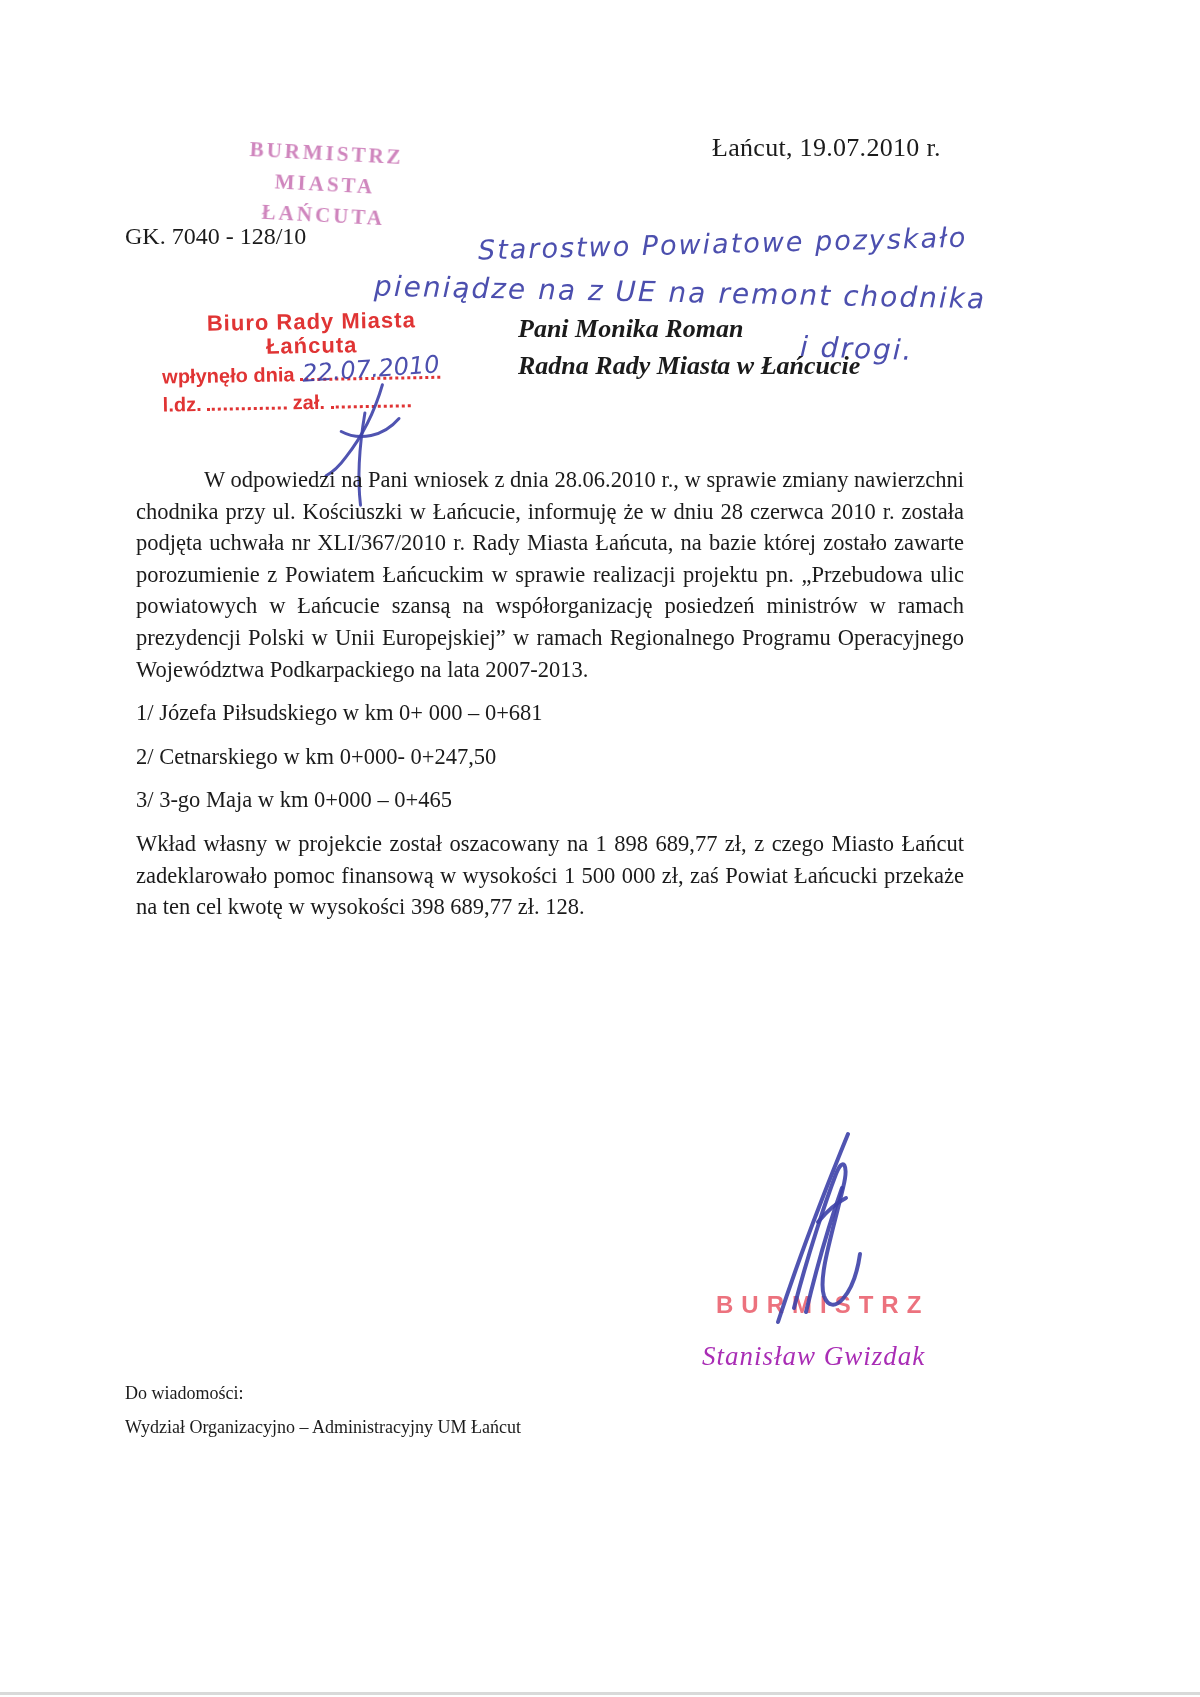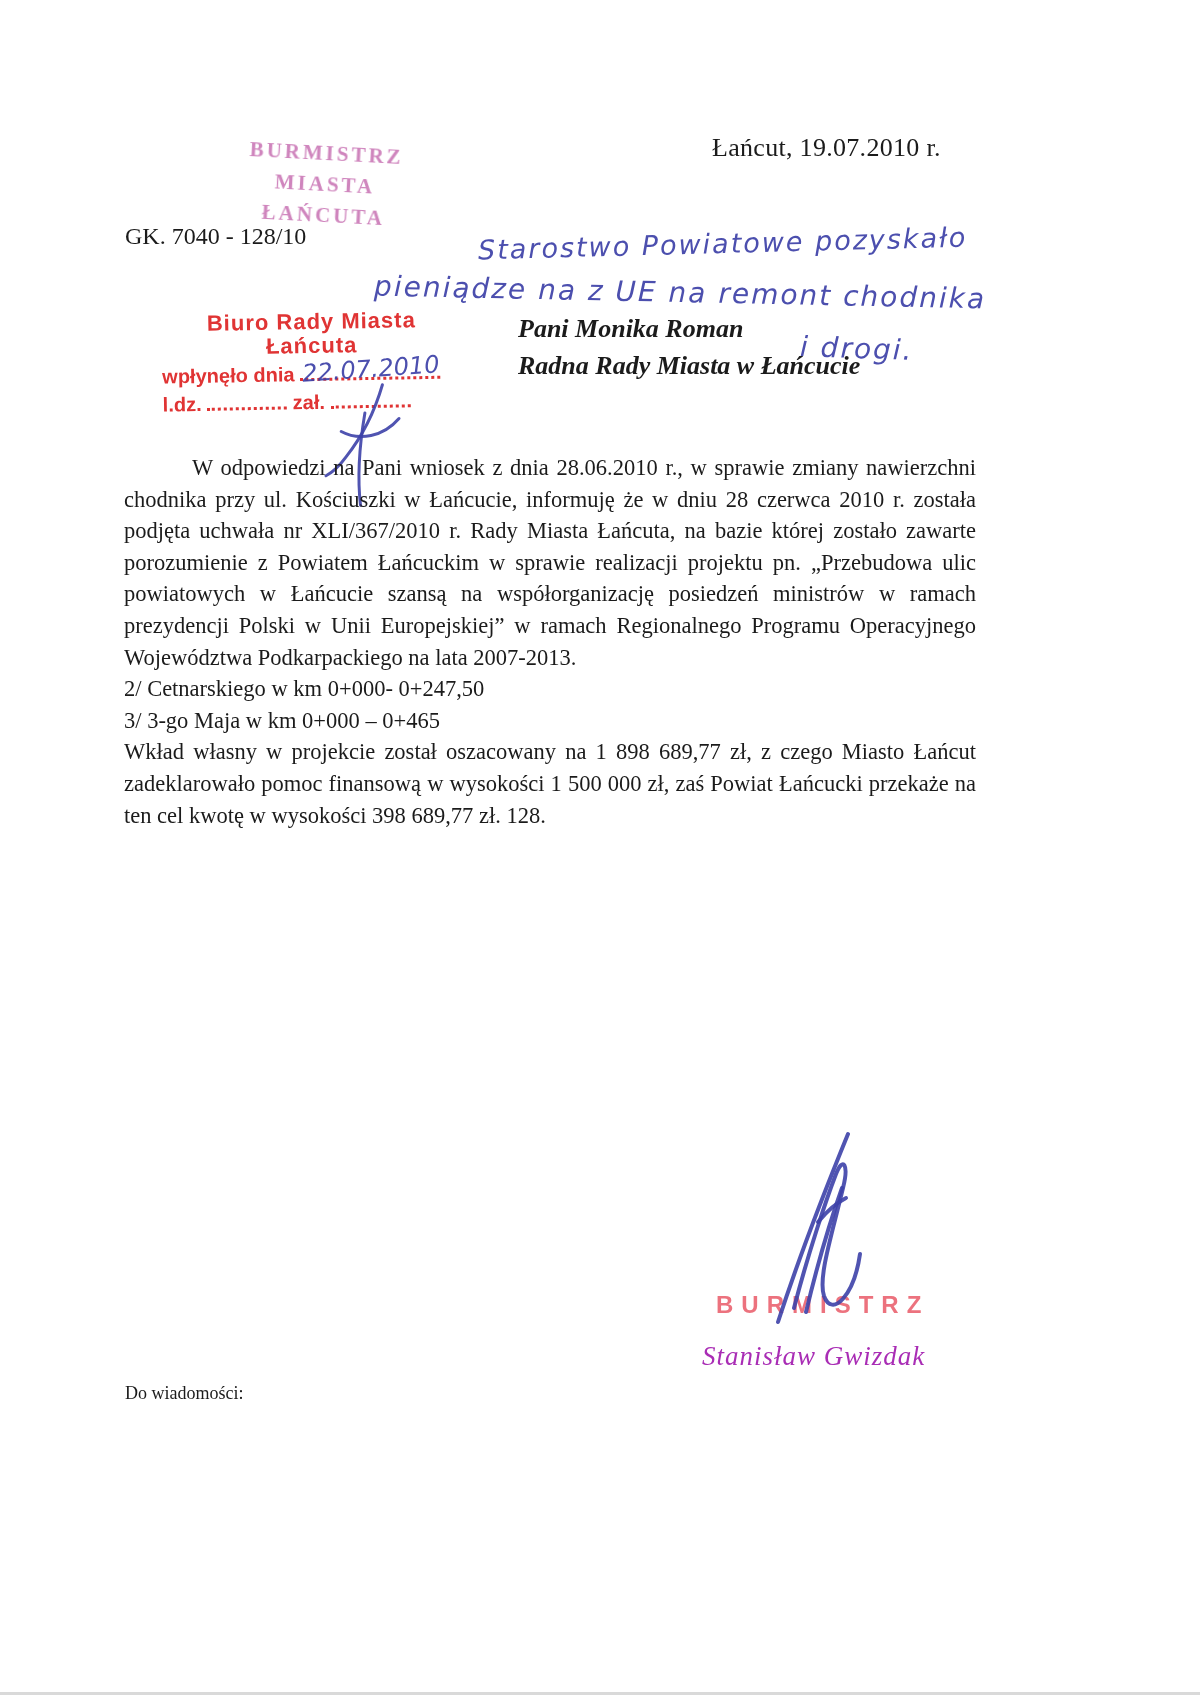--- a/index.html
+++ b/index.html
@@ -49,21 +49,21 @@
   
   .addressee {
     position:absolute; left:518px; top:310px;
     font-weight:bold; font-style:italic; font-size:26px; line-height:37px;
   }
   
   .body-text {
     position:absolute; left:124px; top:452px; width:852px;
     font-size:22.5px; line-height:31.6px; text-align:justify;
   }
-  .body-text p { margin:0; }
+  .body-text p { margin:12px; }
   .body-text p.p-first { text-indent:68px; }
   
   .sig-stamp {
     position:absolute; left:716px; top:1291px;
     color:var(--signature-red, #e8505e); opacity:.8; font-weight:bold;
     font-size:24px; letter-spacing:8px; font-family:"Liberation Sans", sans-serif;
   }
   .sig-name {
     position:absolute; left:702px; top:1341px;
     color:#a21caf; opacity:.92; font-style:italic; font-size:27px; letter-spacing:1px;
@@ -121,32 +121,34 @@
     </svg>
   </div>
 
   <div class="addressee">
     <div>Pani Monika Roman</div>
     <div>Radna Rady Miasta w Łańcucie</div>
   </div>
 
   <div class="body-text">
     <p class="p-first">W odpowiedzi na Pani wniosek z dnia 28.06.2010 r., w sprawie zmiany nawierzchni chodnika przy ul. Kościuszki w Łańcucie, informuję że w dniu 28 czerwca 2010 r. została podjęta uchwała nr XLI/367/2010 r. Rady Miasta Łańcuta, na bazie której zostało zawarte porozumienie z Powiatem Łańcuckim w sprawie realizacji projektu pn. „Przebudowa ulic powiatowych w Łańcucie szansą na współorganizację posiedzeń ministrów w ramach prezydencji Polski w Unii Europejskiej” w ramach Regionalnego Programu Operacyjnego Województwa Podkarpackiego na lata 2007-2013.</p>
+    <p>1/ Józefa Piłsudskiego w km 0+ 000 – 0+681</p>
     <p>2/ Cetnarskiego w km 0+000- 0+247,50</p>
     <p>3/ 3-go Maja w km 0+000 – 0+465</p>
     <p>Wkład własny w projekcie został oszacowany na 1 898 689,77 zł, z czego Miasto Łańcut zadeklarowało pomoc finansową w wysokości 1 500 000 zł, zaś Powiat Łańcucki przekaże na ten cel kwotę w wysokości 398 689,77 zł. 128.</p>
   </div>
 
   <div class="sig-stamp">BURMISTRZ</div>
   <div class="sig-name">Stanisław Gwizdak</div>
   <svg class="sig-scribble" width="150" height="210" viewBox="0 0 150 210">
     <path d="M100,8 C82,52 54,122 30,196"></path>
     <path d="M46,182 C60,128 78,74 88,48 C95,30 101,38 95,62 C83,112 70,152 76,170 C84,192 106,170 112,128"></path>
     <path d="M58,186 C70,136 84,90 94,62"></path>
     <path d="M70,96 C80,84 90,76 98,72"></path>
   </svg>
 
   <div class="cc">
     <div>Do wiadomości:</div>
+    <div>Wydział Organizacyjno – Administracyjny UM Łańcut</div>
   </div>
 
   <div class="scan-edge"></div>
 </div>
 
 </body></html>

